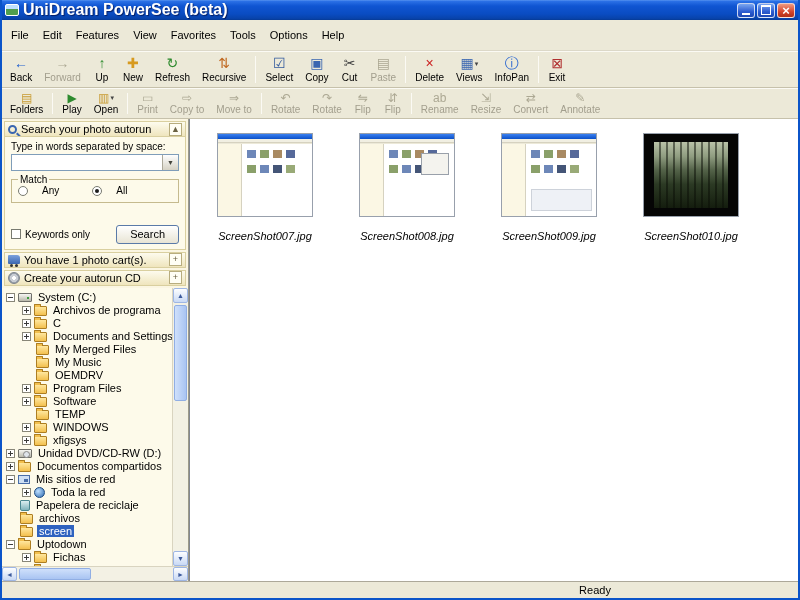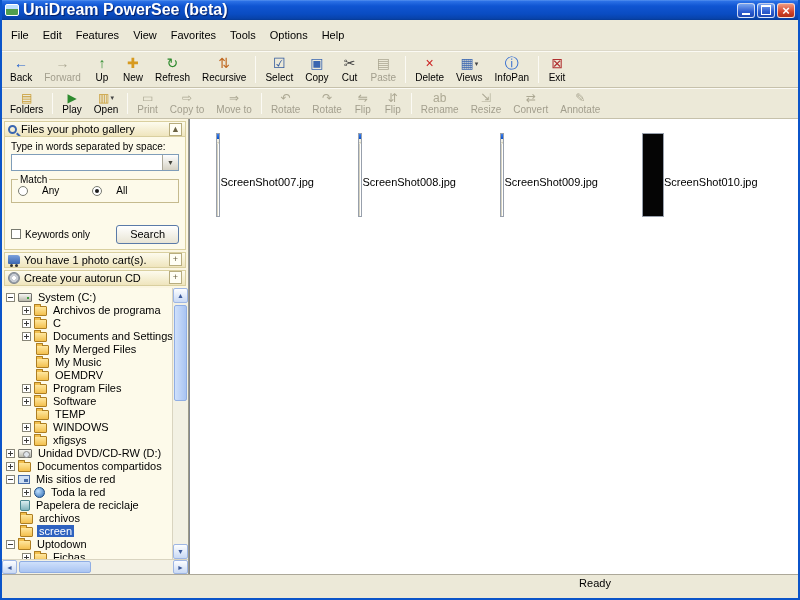--- a/index.html
+++ b/index.html
@@ -130,21 +130,21 @@
   .sb-left::after { content:"◄"; } .sb-right::after { content:"►"; }
   .sb-track { flex:1; position:relative; }
   .sb-thumb { position:absolute; background:linear-gradient(90deg,#cfe0fb,#a9c4f2);
     border:1px solid #90aee4; border-radius:2px; }
   .vscroll .sb-thumb { left:1px; right:1px; top:2px; height:96px; }
   .hscroll .sb-thumb { top:1px; bottom:1px; left:2px; width:72px; background:linear-gradient(180deg,#cfe0fb,#a9c4f2); }
 
   
   .content { flex:1; background:#fff; border-left:1px solid #828790; overflow:hidden; }
   .thumbs { display:flex; padding:14px 0 0 26px; gap:44px; }
-  .thumb { width:98px; display:flex; flex-direction:row; align-items:center; }
+  .thumb { width:98px; display:flex; flex-direction:column; align-items:center;font-style:italic; }
   .thumb-img { width:96px; height:84px; border:1px solid #98a0ac; overflow:hidden; position:relative; }
   .thumb-caption { margin-top:13px; font-size:11px; white-space:nowrap; }
 
   
   .mini { background:#ece9d8; }
   .mini .mt { height:5px; background:linear-gradient(180deg,#3a80f0,#0b50c8); }
   .mini .mm { height:4px; background:#f1efe2; border-bottom:1px solid #d6d2c0; }
   .mini .ms { position:absolute; left:0; top:10px; bottom:0; width:25%; background:#fbf7e4; border-right:1px solid #d6d2c0; }
   .mini .mb { position:absolute; right:0; top:10px; bottom:0; left:25%; background:#fff; }
   .mini .mb::before { content:""; position:absolute; left:5px; top:6px; width:9px; height:8px; background:#6d87b8;
@@ -156,21 +156,21 @@
     background:#eef1f6; border:1px solid #cdd2da; }
 
   
   .forest { background:#050505; padding:8px 10px; }
   .forest .fin { width:100%; height:100%; position:relative;
     background:linear-gradient(180deg,#b9c2a8 0,#8f9c80 22%,#55644a 42%,#2c3a24 64%,#141d0e 100%); }
   .forest .fin::before { content:""; position:absolute; left:0; top:0; right:0; bottom:0;
     background:repeating-linear-gradient(90deg,rgba(10,14,6,0) 0 5px,rgba(10,14,6,.5) 5px 7px); }
 
   
-  .statusbar { height:24px; flex:none; background:#ece9d8; border-top:1px solid #aca899; position:relative; }
+  .statusbar { height:17px; flex:none; background:#ece9d8; border-top:1px solid #aca899; position:relative; }
   .status-text { position:absolute; left:72.5%; top:2px; }
 </style>
 </head>
 <body>
 
 <div class="window">
 
   <div class="titlebar">
     <span class="app-icon"></span>
     <span class="title-text">UniDream PowerSee (beta)</span>
@@ -373,21 +373,21 @@
         <span class="tlabel">Annotate</span>
       </div>
     </div>
 
   <div class="main">
 
     <div class="sidebar">
 
       <div class="panel-header">
         <span class="ph-ic search-glass"></span>
-        <span>Files your photo gallery</span>
+        <span>Search your photo autorun</span>
         <span class="collapse-btn">▲</span>
       </div>
       <div class="panel-body">
         <div class="hint">Type in words separated by space:</div>
         <div class="combo">
           <input value="" style="">
           <span class="combo-btn">▼</span>
         </div>
         <fieldset class="match-group">
           <legend>Match</legend>

